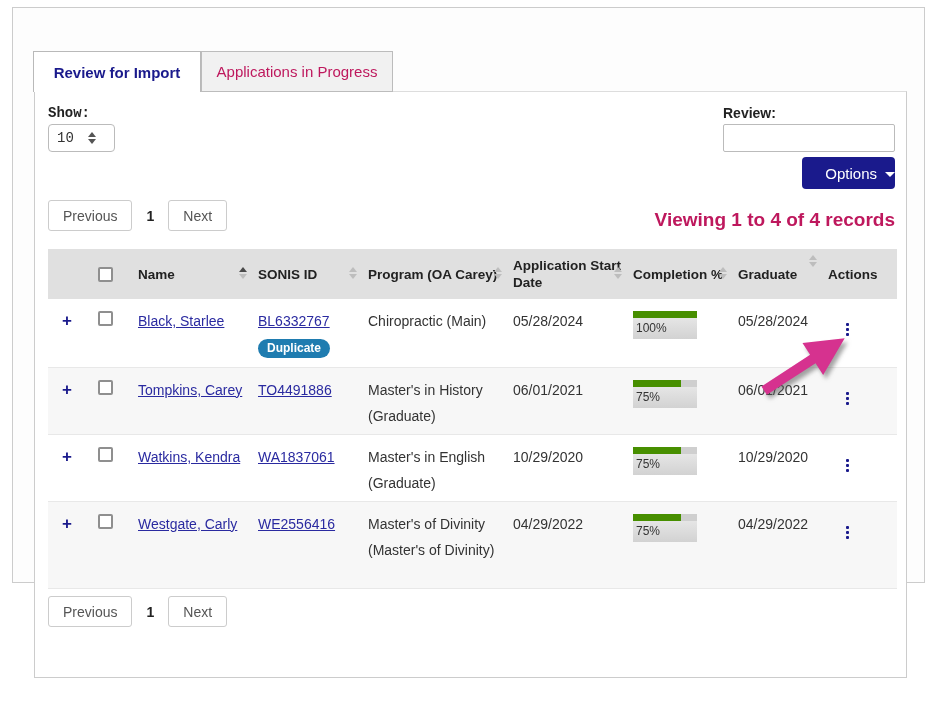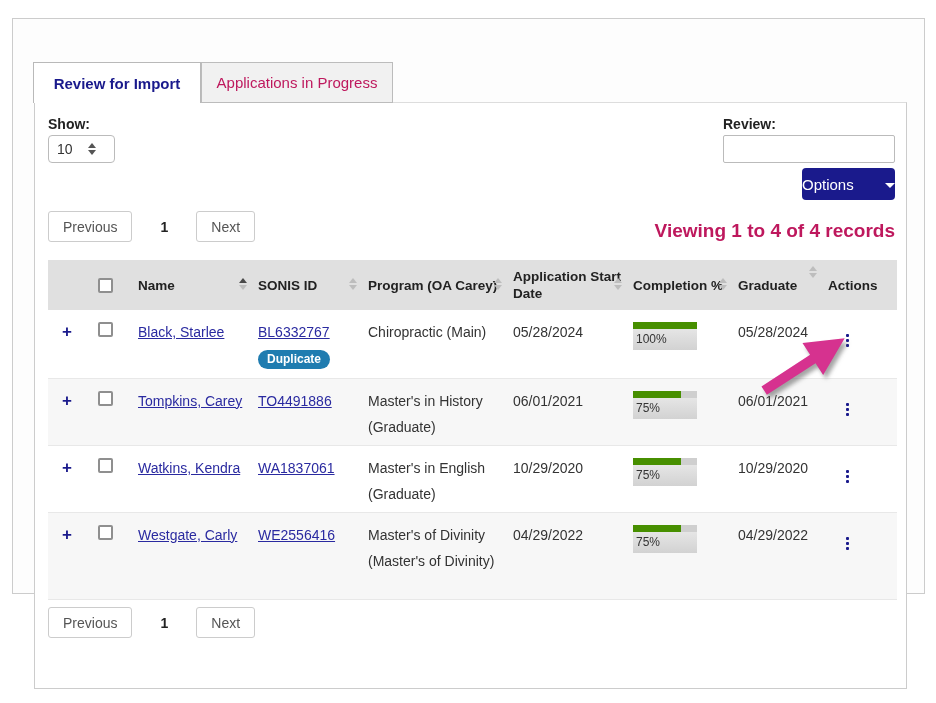--- a/index.html
+++ b/index.html
@@ -3,57 +3,57 @@
 <meta charset="utf-8">
 <style>
   :root{
     --navy:#1a1a8c; --badge-blue:#1f7cb0; --progress-green:#478f00; --arrow-pink:#d6328f;
   }
   *{box-sizing:border-box; margin:0; padding:0;}
   html,body{width:936px; height:703px; background:#fff; overflow:hidden;
     font-family:"Liberation Sans", sans-serif; color:#333;}
   body{position:relative; font-size:14px;}
 
-  .outer-card{position:absolute; left:12px; top:18px; width:913px; height:576px;
+  .outer-card{position:absolute; left:12px; top:7px; width:913px; height:576px;
     border:1px solid #ccc; background:#fdfdfd;padding-left:15px;}
 
   
   .tabs{position:absolute; left:20px; top:43px; display:flex; z-index:3;}
   .tab{height:41px; display:flex; align-items:center; justify-content:center;
     font-size:15px; cursor:default;}
   .tab.active{width:168px; background:#fff; border:1px solid #b9b9b9; border-bottom:none;
     color:var(--navy); font-weight:bold;}
   .tab.inactive{width:192px; background:#f1f1f1; border:1px solid #bcbcbc;
     color:#be185d;}
 
   
   .panel{position:absolute; left:21px; top:83px; width:873px; height:587px;
     background:#fff; border:1px solid #ccc; border-top:1px solid #ddd; z-index:1;}
 
   .bold-label{font-weight:bold; color:#222; font-size:14px;}
 
-  .show-group{position:absolute; left:13px; top:13px;}
+  .show-group{position:absolute; left:13px; top:13px;font-family:Liberation Mono, monospace;}
   .show-select{margin-top:3px; width:67px; height:28px; border:1px solid #bbb; border-radius:4px;
     background:#fff; display:flex; align-items:center; padding:0 8px; position:relative;}
   .show-select .stepper{position:absolute; right:18px; top:7px;}
   .stepper i{display:block; width:0; height:0; border-left:4px solid transparent; border-right:4px solid transparent;}
   .stepper .up{border-bottom:5px solid #555; margin-bottom:2px;}
   .stepper .dn{border-top:5px solid #555;}
 
   .search-group{position:absolute; right:11px; top:13px; text-align:left; width:172px;}
   .search-input{margin-top:3px; width:172px; height:28px; border:1px solid #bbb; border-radius:2px;
     background:#fff; font-size:14px; padding:0 6px; font-family:"Liberation Sans",sans-serif;}
 
   .options-btn{position:absolute; right:11px; top:65px; width:93px; height:32px;
     background:var(--navy); color:#fff; border:none; border-radius:4px; font-size:15px;
-    font-family:"Liberation Sans",sans-serif; display:flex; align-items:center; justify-content:space-between; gap:8px; cursor:pointer;}
+    font-family:"Liberation Sans",sans-serif; display:flex; align-items:center; justify-content:flex-end; gap:8px; cursor:pointer;}
   .options-btn .caret{width:0; height:0; border-left:5px solid transparent; border-right:5px solid transparent;
     border-top:5px solid #fff; margin-top:2px;}
 
-  .pager{position:absolute; left:13px; display:flex; align-items:center; gap:28px;}
+  .pager{position:absolute; left:13px; display:flex; align-items:center; gap:14px;}
   .pager.top{top:108px;} .pager.bottom{top:504px;}
   .pager-btn{height:31px; padding:0 14px; background:#fff; border:1px solid #ccc; border-radius:3px;
     color:#555; font-size:14px; font-family:"Liberation Sans",sans-serif; cursor:pointer;}
   .pager-page{font-weight:bold; color:#222;}
 
   .viewing{position:absolute; right:11px; top:117px; font-weight:bold; color:#be185d; font-size:19px;}
 
   
   table.grid{position:absolute; left:13px; top:157px; width:849px; border-collapse:collapse; table-layout:fixed;}
   .grid th{background:#e0e0e0; height:50px; vertical-align:middle; text-align:left;

